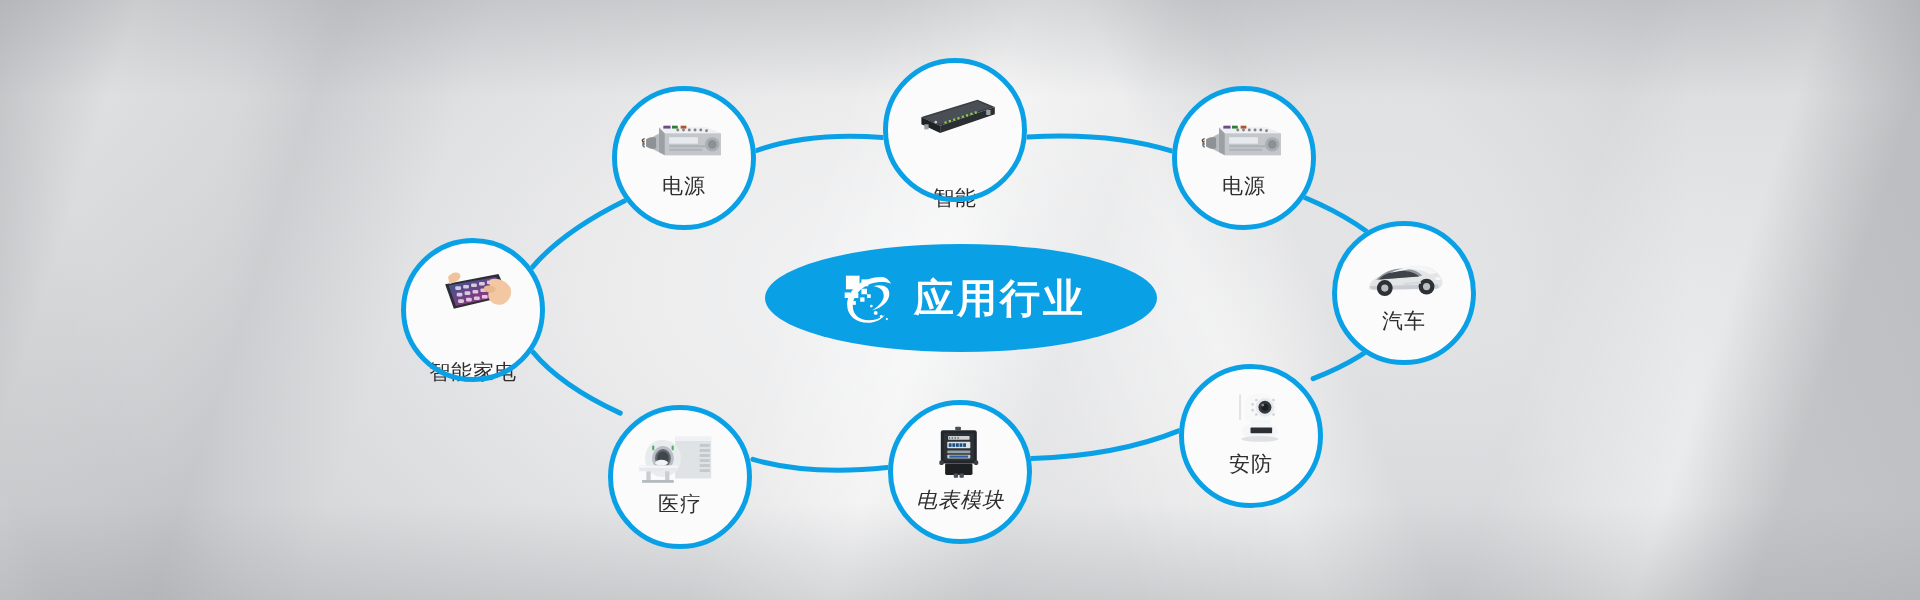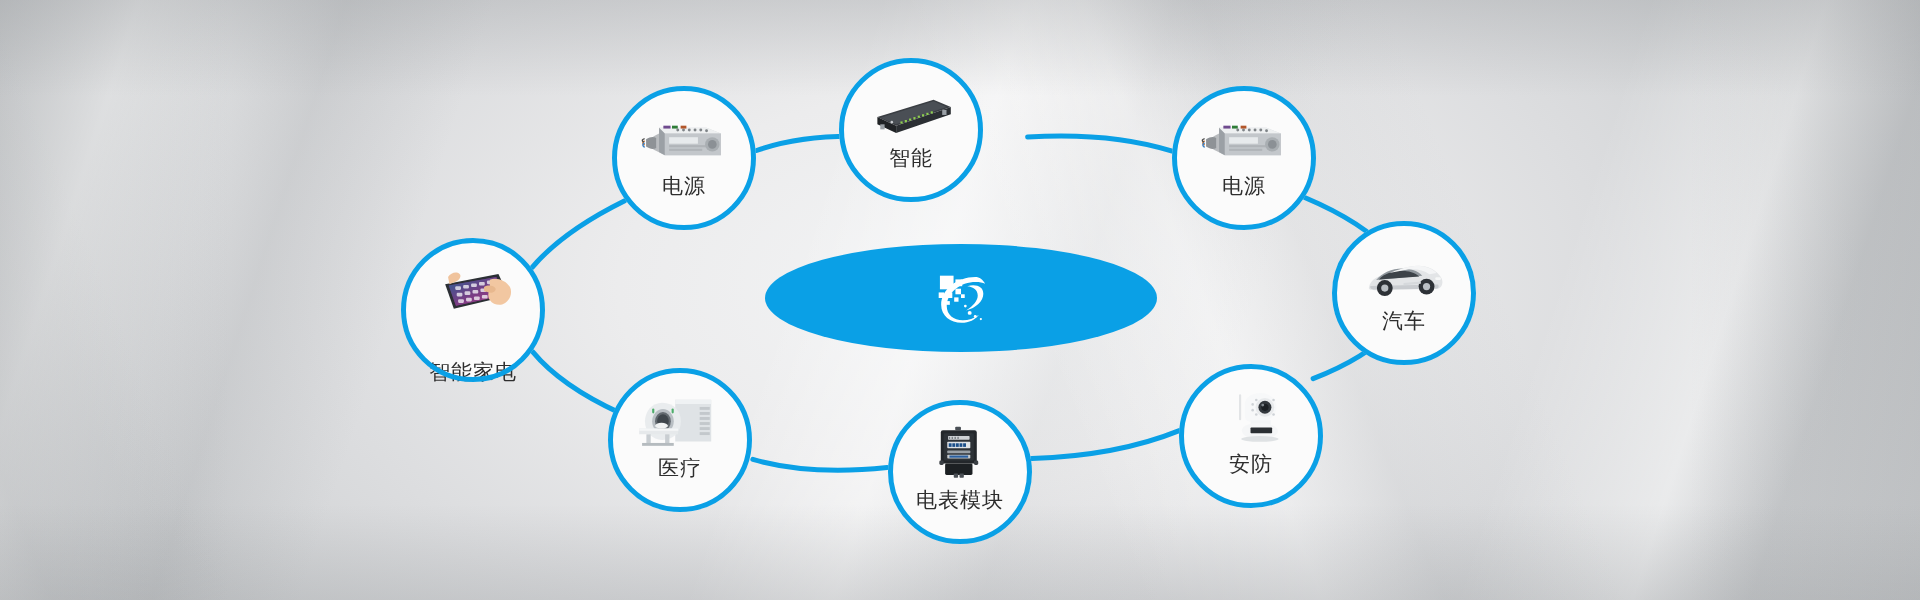--- a/index.html
+++ b/index.html
@@ -199,21 +199,21 @@
         </g>
         <rect x="32" y="19" width="10" height="4" fill="#6f4a8e"></rect>
         <rect x="44" y="19" width="8" height="4" fill="#2f7d38"></rect>
         <rect x="56" y="19" width="8" height="4" fill="#b2562a"></rect>
       </g>
     </svg>
         </div>
         <div class="node-label">电源</div>
         <div class="node-ring"></div>
       </div>
-      <div class="node" style="left: 839px; top: 58px; width: 144px; height: 144px;">
+      <div class="node" style="left: 883px; top: 58px; width: 144px; height: 144px; gap: 40px;">
         <div class="node-art">
     <svg viewBox="0 0 120 80">
       <g>
         <path d="M14 46 L92 22 L116 32 L40 58 Z" fill="#3a3e43"></path>
         <path d="M14 46 L40 58 L40 68 L14 56 Z" fill="#202326"></path>
         <path d="M40 58 L116 32 L116 42 L40 68 Z" fill="#2b2f33"></path>
         <path d="M18 47 L92 24 L110 32 L40 56 Z" fill="#4a4f55"></path>
         <g fill="#8fd14f">
           <rect x="46" y="52" width="3" height="3"></rect>
                 <rect x="52" y="50" width="3" height="3"></rect>
@@ -313,21 +313,21 @@
         <path d="M48 56 C 48 50, 58 46, 72 46 C 86 46, 98 50, 98 57 C 98 64, 86 68, 72 68
                  C 58 68, 48 64, 48 56 Z" fill="#f5f6f7"></path>
         <rect x="60" y="52" width="30" height="8" rx="1" fill="#2b2f33"></rect>
         <ellipse cx="73" cy="68" rx="26" ry="4" fill="#dfe2e4"></ellipse>
       </g>
     </svg>
         </div>
         <div class="node-label">安防</div>
         <div class="node-ring"></div>
       </div>
-      <div class="node" style="left: 888px; top: 400px; width: 144px; height: 144px;">
+      <div class="node" style="left: 888px; top: 400px; width: 144px; height: 144px; font-style: italic;">
         <div class="node-art">
     <svg viewBox="0 0 120 80">
       <g>
         <rect x="54" y="1" width="8" height="5" rx="1.5" fill="#4a4f55"></rect>
         <rect x="34" y="6" width="50" height="46" rx="3" fill="#23272b"></rect>
         <rect x="38" y="10" width="42" height="38" rx="2" fill="#2d3237"></rect>
         <rect x="44" y="14" width="30" height="5" rx="1" fill="#cfd3d7"></rect>
         <g fill="#7a8086">
           <rect x="45" y="15" width="2" height="3"></rect>
                 <rect x="49" y="15" width="2" height="3"></rect>
@@ -349,21 +349,21 @@
         <rect x="52" y="66" width="6" height="6" rx="1" fill="#4a4f55"></rect>
         <rect x="60" y="66" width="6" height="6" rx="1" fill="#4a4f55"></rect>
         <rect x="32" y="48" width="6" height="6" rx="2" fill="#3a3f44"></rect>
         <rect x="80" y="48" width="6" height="6" rx="2" fill="#3a3f44"></rect>
       </g>
     </svg>
         </div>
         <div class="node-label">电表模块</div>
         <div class="node-ring"></div>
       </div>
-      <div class="node" style="left: 608px; top: 368px; width: 144px; height: 144px;">
+      <div class="node" style="left: 608px; top: 405px; width: 144px; height: 144px; font-family: Liberation Serif, serif;">
         <div class="node-art">
     <svg viewBox="0 0 120 80">
       <g>
         <path d="M54 8 L 104 8 L 104 66 L 54 66 Z" fill="#dfe3e6"></path>
         <path d="M54 8 L 104 8 L 104 14 L 54 14 Z" fill="#eff2f4"></path>
         <g fill="#c3c8cc">
           <rect x="88" y="18" width="14" height="4"></rect>
                 <rect x="88" y="25" width="14" height="4"></rect>
           <rect x="88" y="32" width="14" height="4"></rect>
                 <rect x="88" y="39" width="14" height="4"></rect>
@@ -447,15 +447,16 @@
       <path d="M73 16 C 44 16, 18 36, 18 61 C 18 79, 33 90, 51 90 C 63 90, 73 85, 79 77
                C 71 83, 62 86, 53 86 C 38 86, 27 77, 27 63 C 27 41, 49 24, 74 24
                C 80 24, 85 25, 89 27 C 85 20, 80 16, 73 16 Z" fill="#ffffff"></path>
       <path d="M60 31 C 75 27, 86 32, 86 43 C 86 55, 74 66, 58 70 C 70 63, 77 54, 77 46
                C 77 37, 70 32, 60 31 Z" fill="#ffffff"></path>
       <circle cx="64" cy="74" r="3.2" fill="#ffffff"></circle>
       <circle cx="73" cy="80" r="2.4" fill="#ffffff"></circle>
       <circle cx="82" cy="84" r="1.8" fill="#ffffff"></circle>
       <circle cx="57" cy="63" r="2.2" fill="#ffffff"></circle>
     </svg>
+    <div class="badge-text">应用行业</div>
   </div>
 
 </div>
 
 </body></html>

